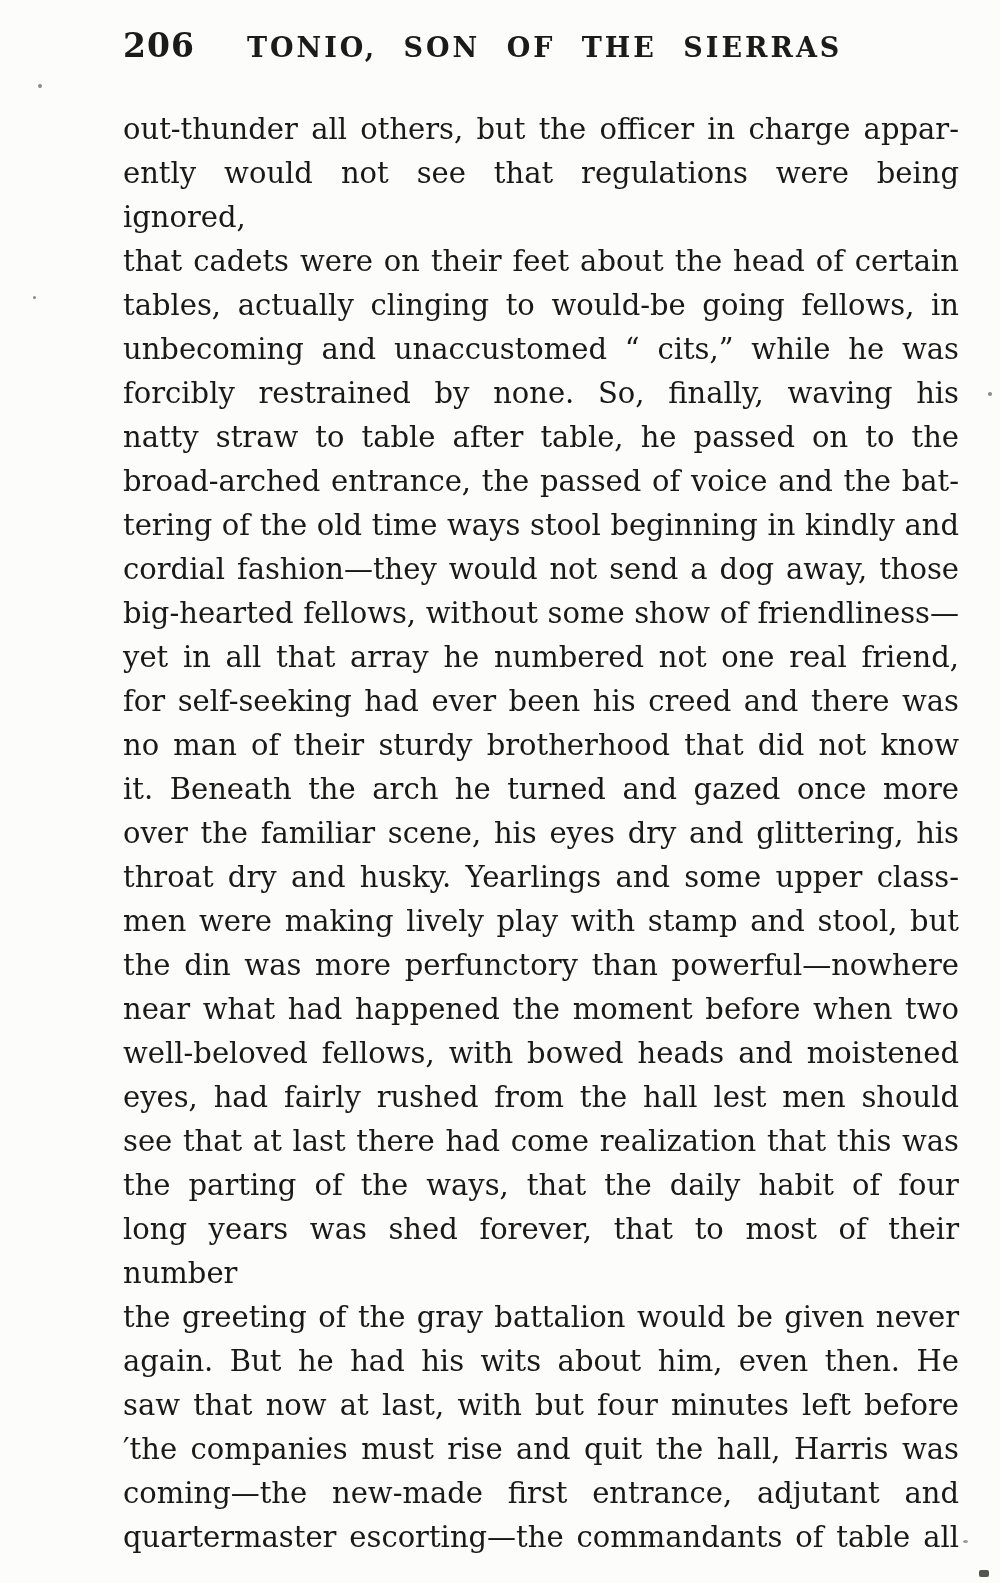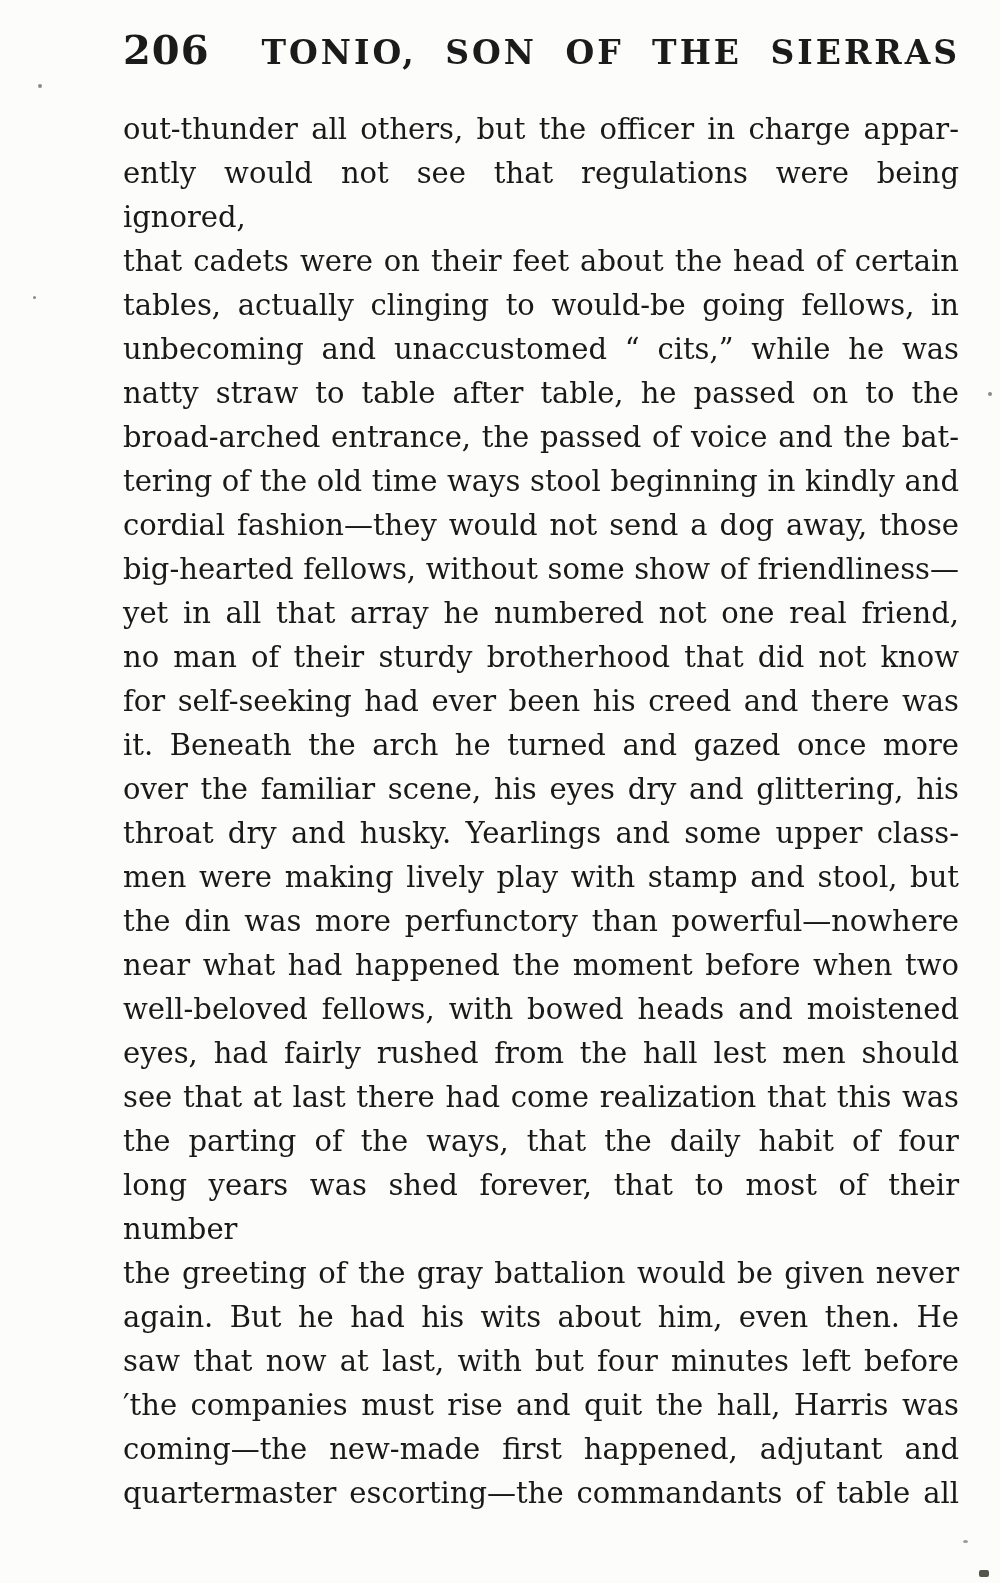--- a/index.html
+++ b/index.html
@@ -21,27 +21,27 @@
   }
   .header {
     position: absolute;
     top: 26px;
     left: 123px;
     width: 836px;
     display: flex;
     align-items: baseline;
   }
   .page-number {
-    font-size: 40px;
+    font-size: 33px;
     font-weight: 700;
     letter-spacing: 1px;
     color: #1b1b1b;
   }
   .book-title {
-    font-size: 33px;
+    font-size: 27px;
     font-weight: 700;
     letter-spacing: 3px;
     word-spacing: 14px;
     margin-left: 52px;
     color: #1b1b1b;
     white-space: nowrap;
   }
   .body-text {
     position: absolute;
     top: 107px;
@@ -77,44 +77,45 @@
     <span class="page-number">206</span>
     <span class="book-title">TONIO, SON OF THE SIERRAS</span>
   </div>
 
   <div class="body-text">
       <div class="line">out-thunder all others, but the officer in charge appar-</div>
       <div class="line">ently would not see that regulations were being ignored,</div>
       <div class="line">that cadets were on their feet about the head of certain</div>
       <div class="line">tables, actually clinging to would-be going fellows, in</div>
       <div class="line">unbecoming and unaccustomed “ cits,” while he was</div>
+      <div class="line">forcibly restrained by none.  So, finally, waving his</div>
       <div class="line">natty straw to table after table, he passed on to the</div>
       <div class="line">broad-arched entrance, the passed of voice and the bat-</div>
       <div class="line">tering of the old time ways stool beginning in kindly and</div>
       <div class="line">cordial fashion—they would not send a dog away, those</div>
       <div class="line">big-hearted fellows, without some show of friendliness—</div>
       <div class="line">yet in all that array he numbered not one real friend,</div>
+      <div class="line">for self-seeking had ever been his creed and there was</div>
       <div class="line">no man of their sturdy brotherhood that did not know</div>
-      <div class="line">for self-seeking had ever been his creed and there was</div>
       <div class="line">it.  Beneath the arch he turned and gazed once more</div>
       <div class="line">over the familiar scene, his eyes dry and glittering, his</div>
       <div class="line">throat dry and husky.  Yearlings and some upper class-</div>
       <div class="line">men were making lively play with stamp and stool, but</div>
       <div class="line">the din was more perfunctory than powerful—nowhere</div>
       <div class="line">near what had happened the moment before when two</div>
       <div class="line">well-beloved fellows, with bowed heads and moistened</div>
       <div class="line">eyes, had fairly rushed from the hall lest men should</div>
       <div class="line">see that at last there had come realization that this was</div>
       <div class="line">the parting of the ways, that the daily habit of four</div>
       <div class="line">long years was shed forever, that to most of their number</div>
       <div class="line">the greeting of the gray battalion would be given never</div>
       <div class="line">again.  But he had his wits about him, even then.  He</div>
       <div class="line">saw that now at last, with but four minutes left before</div>
       <div class="line">′the companies must rise and quit the hall, Harris was</div>
-      <div class="line">coming—the new-made first happened, adjutant and</div>
+      <div class="line">coming—the new-made first entrance, adjutant and</div>
       <div class="line">quartermaster escorting—the commandants of table all</div>
     </div>
 
   <div class="speck s1"></div>
   <div class="speck s2"></div>
   <div class="speck s3"></div>
   <div class="speck s4"></div>
   <div class="speck s5"></div>
 
 </div>

